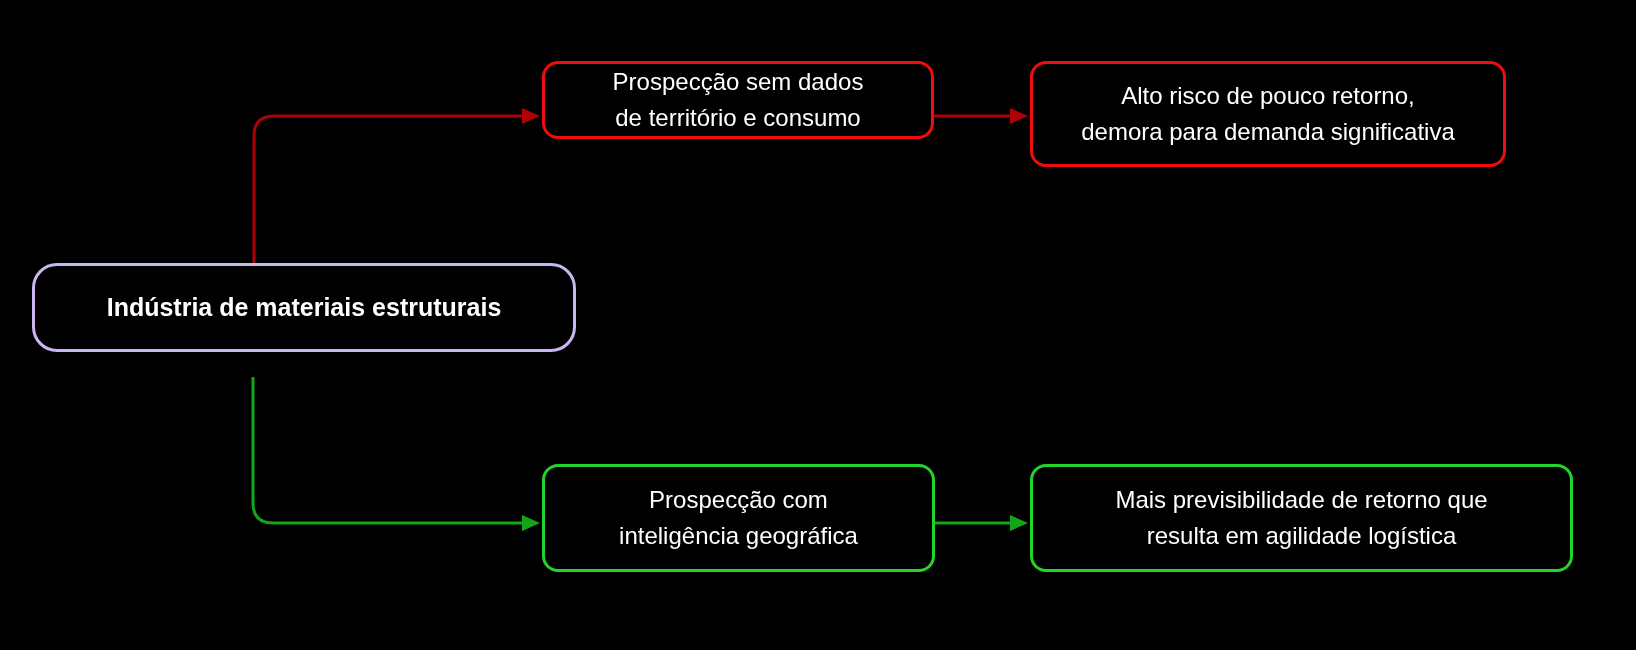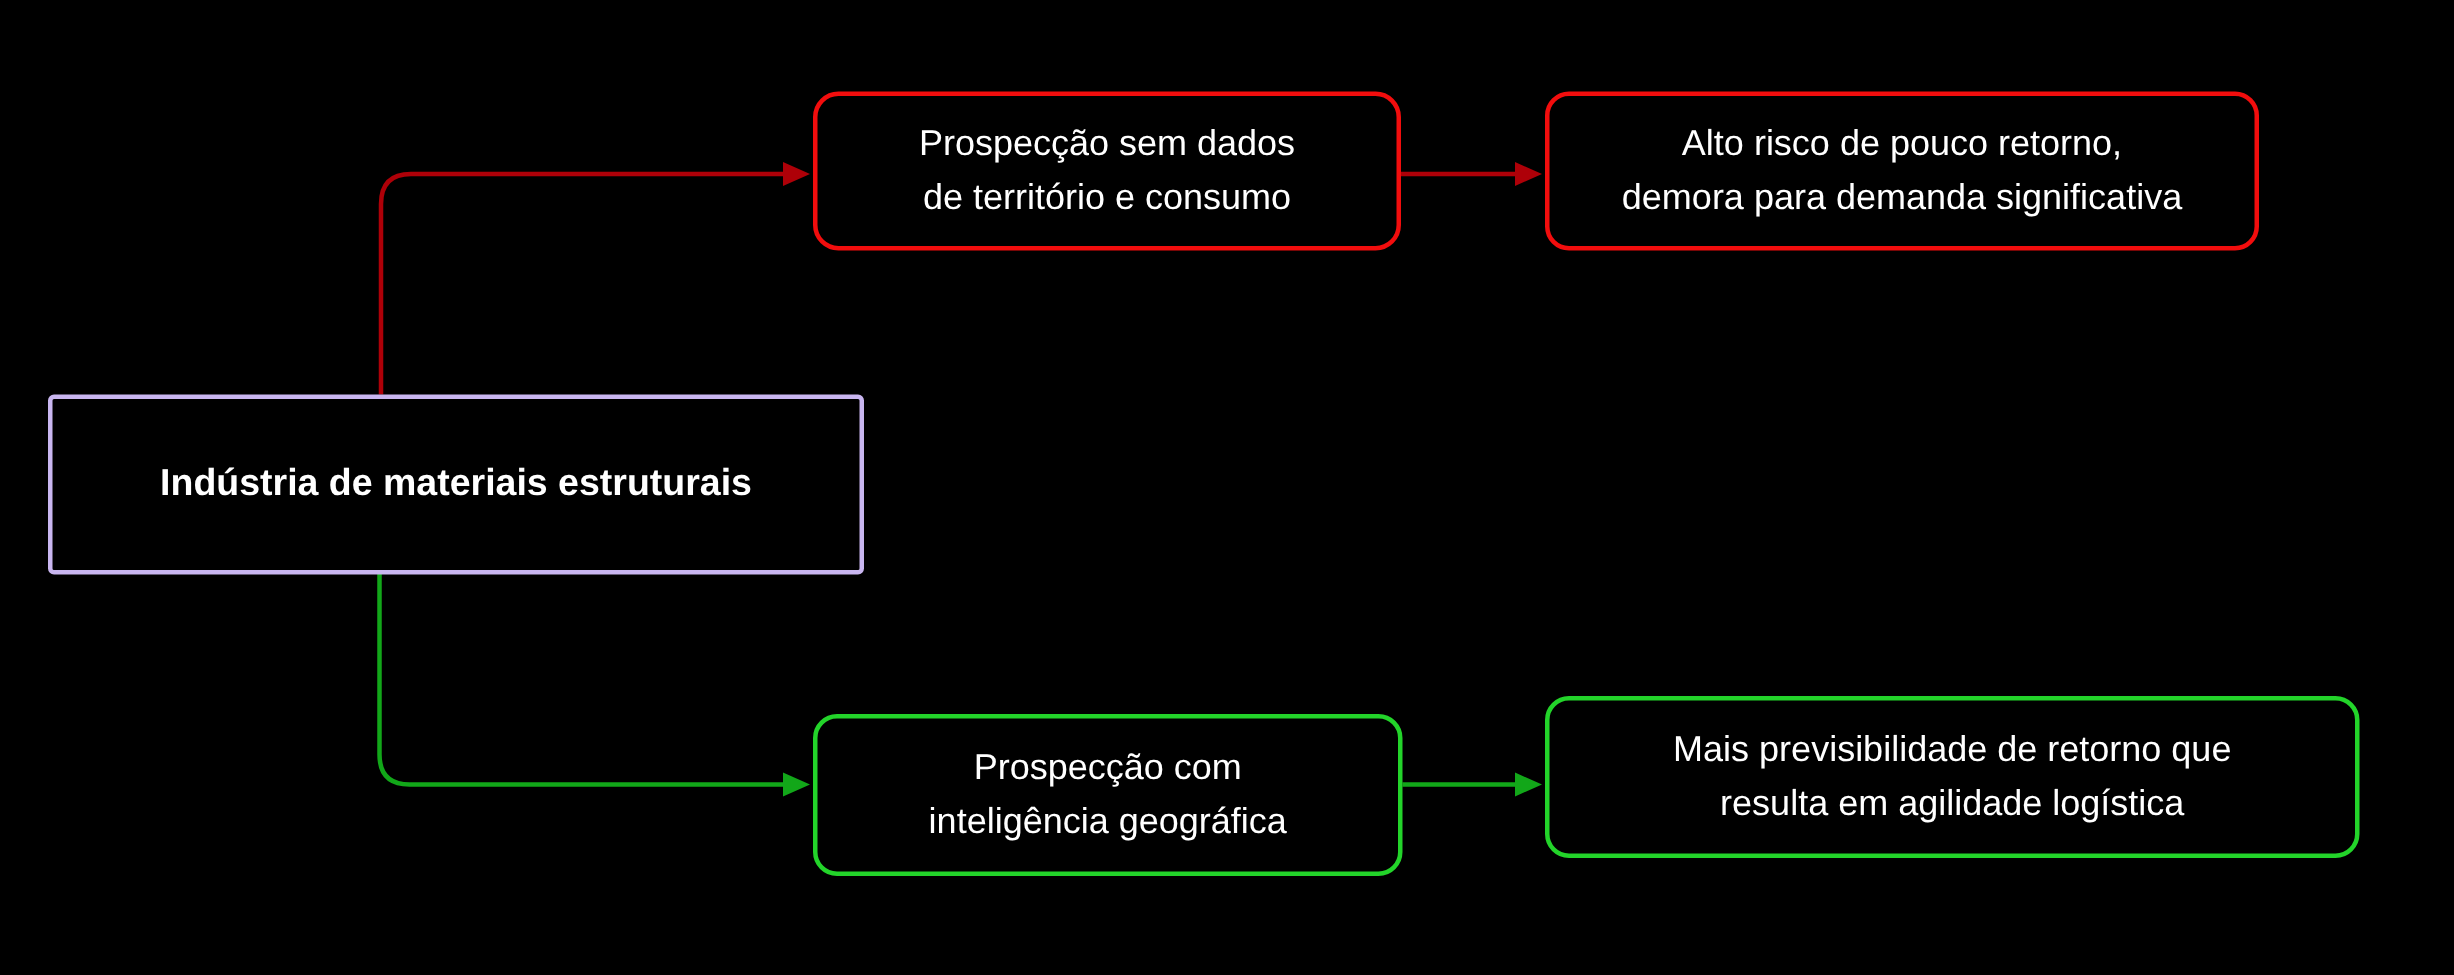--- a/index.html
+++ b/index.html
@@ -33,28 +33,28 @@
     text-align: center;
   }
   .node-label {
     white-space: pre-line;
     color: #ffffff;
     font-size: 24px;
     line-height: 1.5;
     padding: 0 10px;
   }
   .root-node {
-    left: 32px; top: 263px; width: 544px; height: 120px;
-    border-radius: 4px;
+    left: 32px; top: 263px; width: 544px; height: 89px;
+    border-radius: 25px;
   }
   .root-node .node-label {
     font-weight: 700;
     font-size: 25px;
   }
-  .top-cause    { left: 542px;  top: 61px;  width: 392px; height: 106px; border-radius: 17px; }
+  .top-cause    { left: 542px;  top: 61px;  width: 392px; height: 78px; }
   .top-effect   { left: 1030px; top: 61px;  width: 476px; height: 106px; }
   .bottom-cause { left: 542px;  top: 464px; width: 393px; height: 108px; }
   .bottom-effect{ left: 1030px; top: 464px; width: 543px; height: 108px; }
   .edge-line {
     fill: none;
     stroke-width: 3px;
   }
 </style>
 </head>
 <body>
@@ -83,21 +83,21 @@
   <div class="node top-cause" style="border-color: rgb(242, 13, 13);">
     <div class="node-label">Prospecção sem dados
 de território e consumo</div>
   </div>
 
   <div class="node top-effect" style="border-color: rgb(242, 13, 13);">
     <div class="node-label">Alto risco de pouco retorno,
 demora para demanda significativa</div>
   </div>
 
-  <div class="node bottom-cause" style="border-color: rgb(35, 212, 42); margin-top: 12px;">
+  <div class="node bottom-cause" style="border-color: rgb(35, 212, 42);">
     <div class="node-label">Prospecção com
 inteligência geográfica</div>
   </div>
 
   <div class="node bottom-effect" style="border-color: rgb(35, 212, 42); justify-content: center;">
     <div class="node-label">Mais previsibilidade de retorno que
 resulta em agilidade logística</div>
   </div>
 
 </div>

